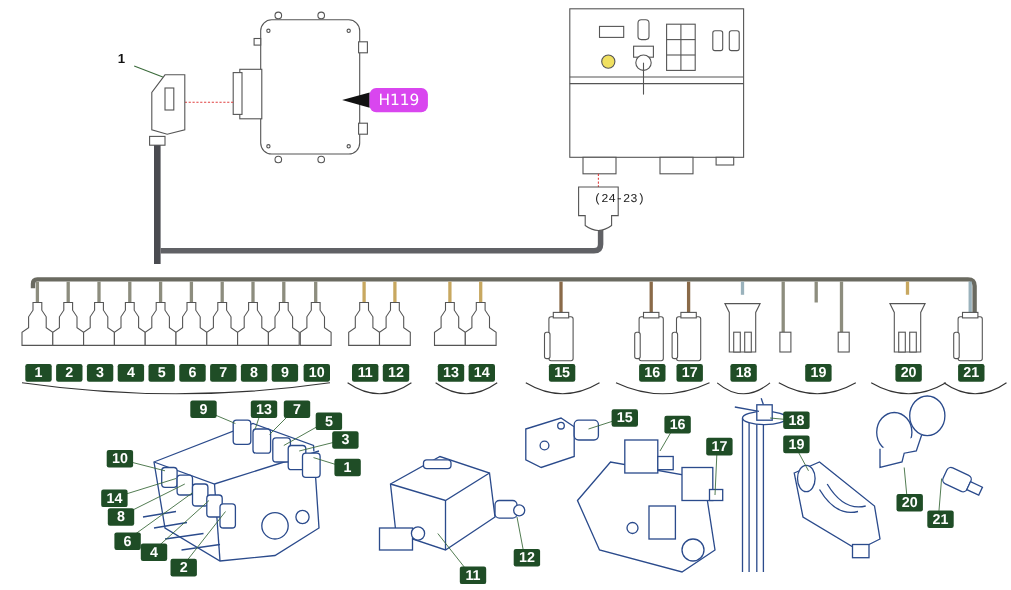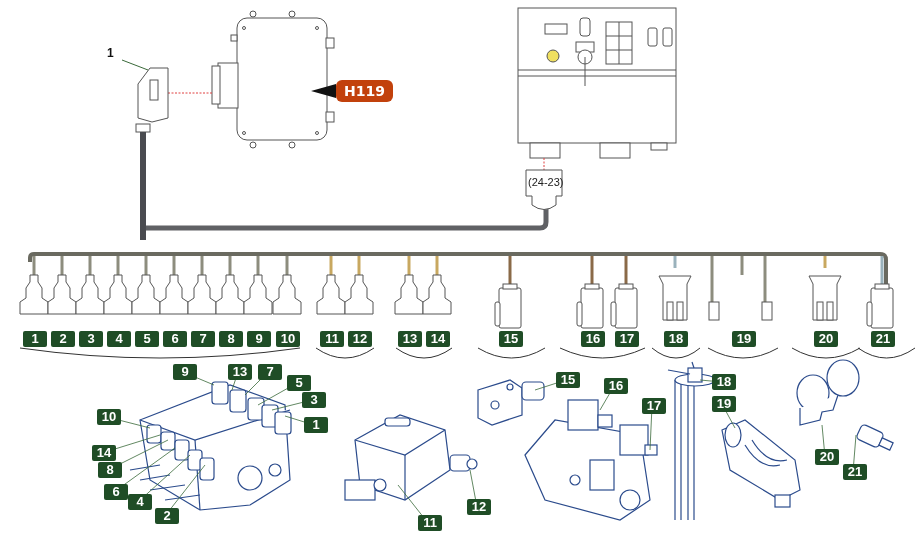--- a/index.html
+++ b/index.html
@@ -1,20 +1,20 @@
 <!DOCTYPE html>
 <html><head>
 <meta charset="utf-8">
 <style>
   html,body{margin:0;padding:0;background:#ffffff;}
   body{width:919px;height:536px;overflow:hidden;position:relative;font-family:"Liberation Sans",sans-serif;}
   #stage{position:absolute;left:0;top:0;width:919px;height:536px;}
   .tag{position:absolute;background:#1f4d26;color:#fff;font-weight:bold;font-size:13px;line-height:16px;height:16px;min-width:20px;padding:0 2px;text-align:center;border-radius:2px;font-family:"Liberation Sans",sans-serif;}
   .plain-label{position:absolute;font-weight:bold;font-size:12px;color:#111;font-family:"Liberation Sans",sans-serif;}
-  .h119{position:absolute;background:#c2410c;color:#fff;font-weight:bold;font-size:14px;line-height:22px;height:22px;padding:0 8px;border-radius:6px;font-family:"DejaVu Sans",sans-serif;}
+  .h119{position:absolute;background:#d946ef;color:#fff;font-weight:normal;font-size:14px;line-height:22px;height:22px;padding:0 8px;border-radius:6px;font-family:"DejaVu Sans",sans-serif;}
   .conn-code{position:absolute;font-size:11px;color:#222;font-family:"Liberation Sans",sans-serif;}
 </style>
 </head>
 <body>
 
 <div id="stage">
   <svg id="art" width="919" height="536" viewBox="0 0 919 536" xmlns="http://www.w3.org/2000/svg">
 
     <g fill="#fff" stroke="#555" stroke-width="1">
       <rect x="237" y="18" width="90" height="122" rx="10"></rect>
@@ -287,21 +287,21 @@
         <line x1="652" y1="406" x2="650" y2="450"></line>
         <line x1="722" y1="382" x2="700" y2="380"></line>
         <line x1="722" y1="404" x2="735" y2="428"></line>
         <line x1="825" y1="457" x2="822" y2="425"></line>
         <line x1="853" y1="472" x2="856" y2="435"></line>
       </g>
   </svg>
 
   <span class="plain-label" style="left:107px;top:46px;">1</span>
   <span class="h119" style="left:336px;top:80px;">H119</span>
-  <span class="conn-code" style="left:528px;top:176px;">(24-23)</span>
+  <span class="conn-code" style="left:540px;top:176px;font-family:Liberation Mono, monospace;">(24-23)</span>
 
   <div id="tag-layer">
       <span class="tag" style="left: 23px; top: 331px;">1</span>
       <span class="tag" style="left: 51px; top: 331px;">2</span>
       <span class="tag" style="left: 79px; top: 331px;">3</span>
       <span class="tag" style="left: 107px; top: 331px;">4</span>
       <span class="tag" style="left: 135px; top: 331px;">5</span>
       <span class="tag" style="left: 163px; top: 331px;">6</span>
       <span class="tag" style="left: 191px; top: 331px;">7</span>
       <span class="tag" style="left: 219px; top: 331px;">8</span>

